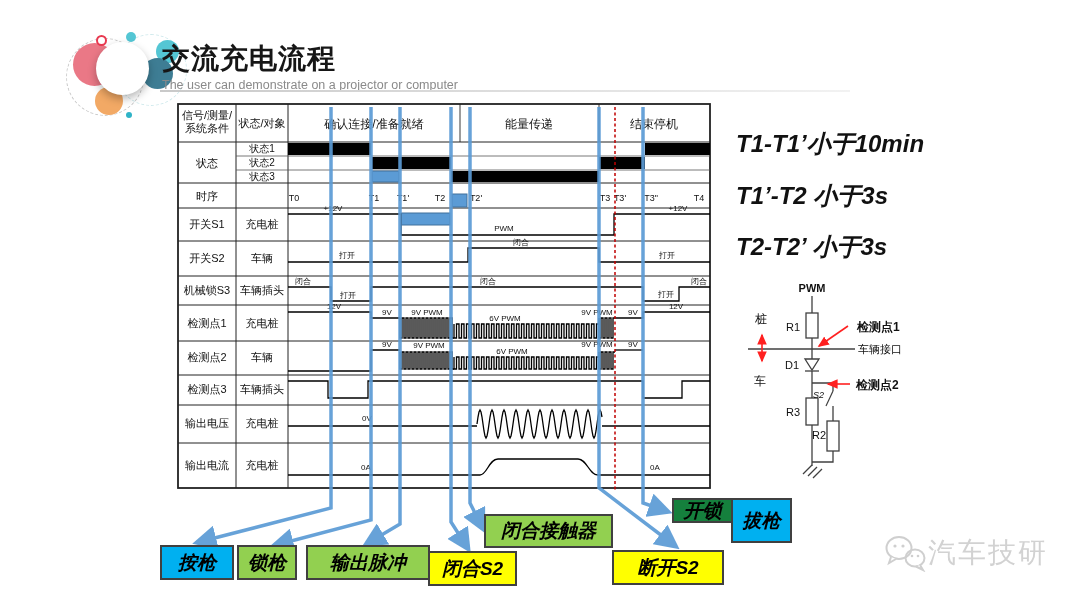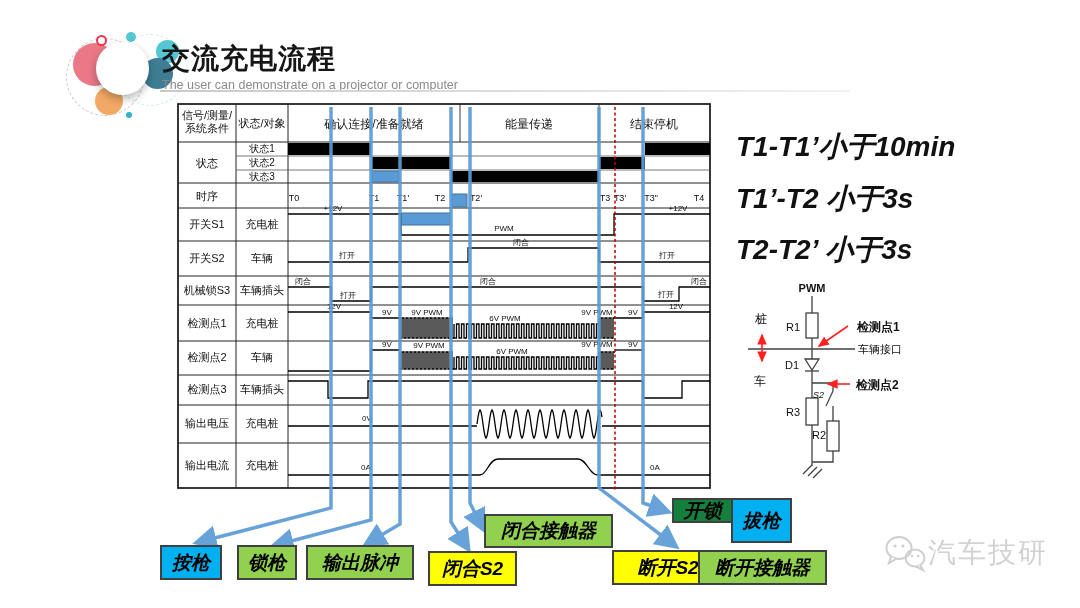--- a/index.html
+++ b/index.html
@@ -21,21 +21,21 @@
   .teal-big{left:126px;top:28px;width:23px;height:23px;background:#54c6d4;}
   .teal-sm{left:96px;top:20px;width:10px;height:10px;background:#54c6d4;}
   .steel{left:112px;top:46px;width:31px;height:31px;background:#3e7d94;}
   .orange{left:65px;top:75px;width:28px;height:28px;background:#f2a965;}
   .white-main{left:66px;top:30px;width:53px;height:53px;background:#fff;
               box-shadow:0 4px 9px rgba(0,0,0,.28);}
   .red-ring{left:66px;top:23px;width:7px;height:7px;background:#fff;border:2.5px solid #e8384f;}
   .teal-dot{left:96px;top:100px;width:6px;height:6px;background:#2fb3c7;}
   
   .note{position:absolute;left:736px;font-style:italic;font-weight:bold;
-        font-size:28px;color:#111;white-space:nowrap;}
+        font-size:24px;color:#111;white-space:nowrap;}
   
   .abox{position:absolute;box-sizing:border-box;border:2px solid #404040;
         display:flex;align-items:center;justify-content:center;
         font-style:italic;font-weight:bold;font-size:19px;color:#000;white-space:nowrap;}
   
   .watermark{position:absolute;left:884px;top:534px;display:flex;align-items:center;
              color:#cfcfcf;}
   .watermark .wm-text{font-size:28px;letter-spacing:2px;color:#d2d2d2;
                       text-shadow:1px 1px 0 #ffffff;}
 </style>
@@ -235,29 +235,28 @@
   <div class="title-block">
     <div class="page-title">交流充电流程</div>
     <div class="page-subtitle">The user can demonstrate on a projector or computer</div>
   </div>
   <div class="title-rule"></div>
 
   <div class="note" style="top:128px">T1-T1’小于10min</div>
   <div class="note" style="top:180px">T1’-T2 小于3s</div>
   <div class="note" style="top:231px">T2-T2’ 小于3s</div>
 
-  <div class="abox" style="left:160px;top:545px;width:62px;height:35px;background:#00B0F0">按枪</div>
+  <div class="abox" style="left:160px;top:545px;width:74px;height:35px;background:#00B0F0">按枪</div>
   <div class="abox" style="left:237px;top:545px;width:60px;height:35px;background:#92D050">锁枪</div>
-  <div class="abox" style="left:306px;top:545px;width:108px;height:35px;background:#92D050">输出脉冲</div>
+  <div class="abox" style="left:306px;top:545px;width:124px;height:35px;background:#92D050">输出脉冲</div>
   <div class="abox" style="left:428px;top:551px;width:89px;height:35px;background:#FFFF00">闭合S2</div>
   <div class="abox" style="left:484px;top:514px;width:129px;height:34px;background:#92D050">闭合接触器</div>
   <div class="abox" style="left:672px;top:498px;width:61px;height:25px;background:#15803d">开锁</div>
   <div class="abox" style="left:731px;top:498px;width:61px;height:45px;background:#00B0F0">拔枪</div>
   <div class="abox" style="left:612px;top:550px;width:112px;height:35px;background:#FFFF00">断开S2</div>
-  <div class="abox" style="left:698px;top:550px;width:129px;height:35px;background:#92D050">断开接触器</div>
 
   <div class="watermark">
     <svg width="44" height="38" viewBox="0 0 44 38">
       <g stroke="#cfcfcf" stroke-width="2" fill="none">
         <ellipse cx="15" cy="14" rx="12.5" ry="11"></ellipse>
         <path d="M7,23 L5,29 L12,25" fill="#fff"></path>
         <ellipse cx="31" cy="24" rx="9.5" ry="8.5"></ellipse>
         <path d="M36,31 L39,36 L32,32.5" fill="#fff"></path>
       </g>
       <g fill="#cfcfcf">

